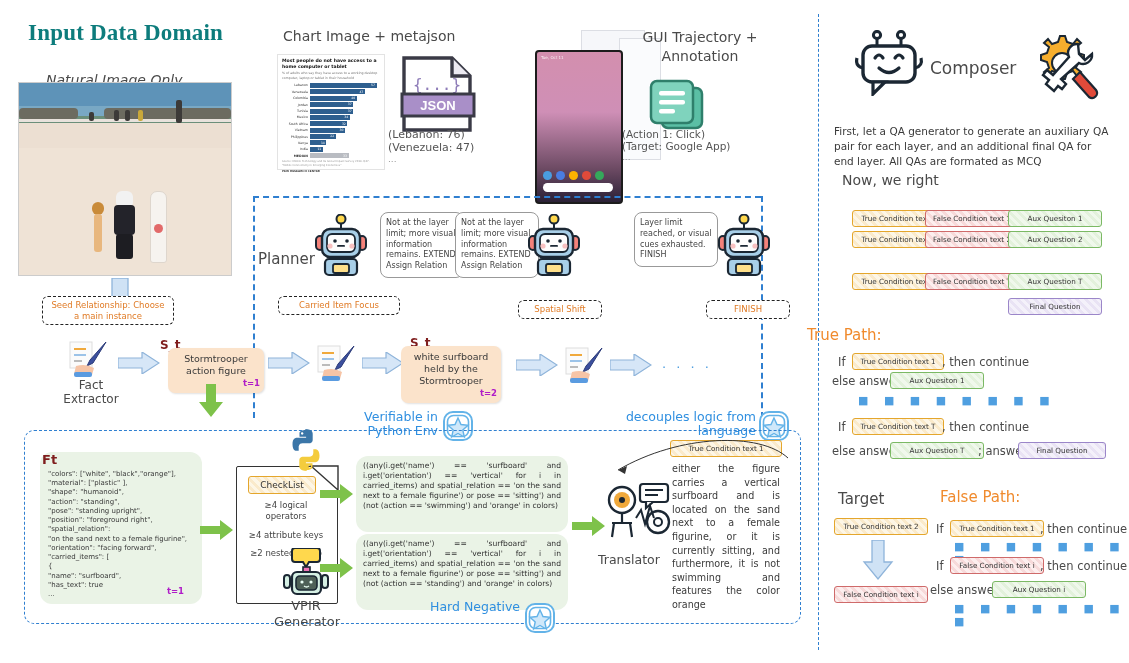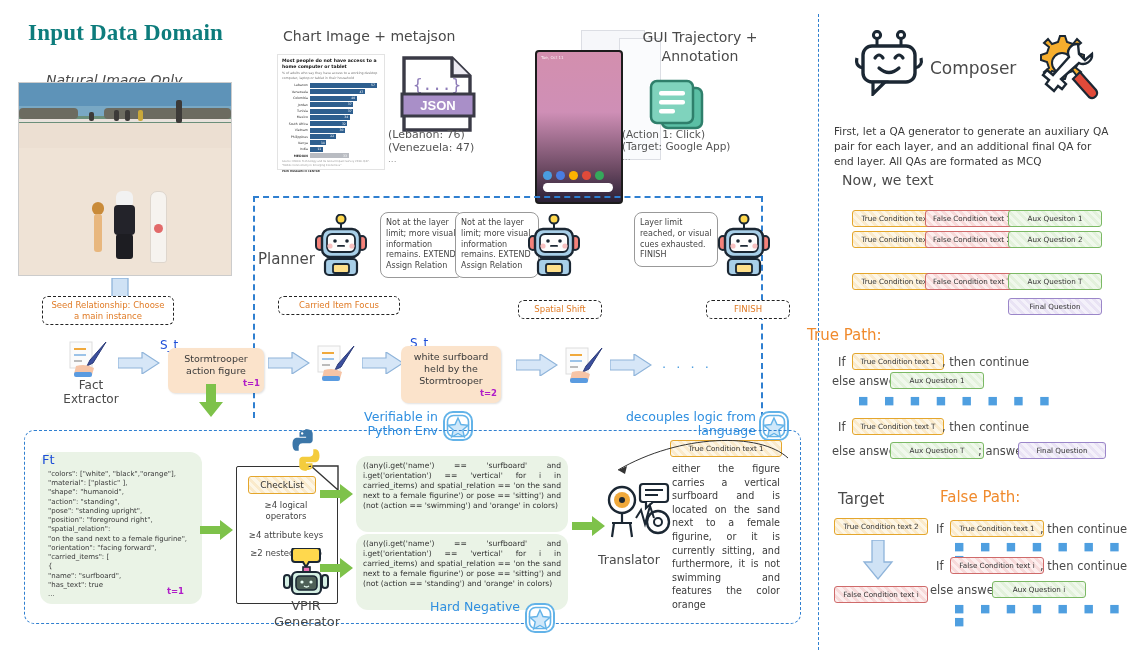--- a/index.html
+++ b/index.html
@@ -24,21 +24,21 @@
         border:1px solid #ded6cd;border-radius:7px 7px 3px 3px;}
   #surf .dec{position:absolute;left:3px;top:32px;width:9px;height:9px;border-radius:50%;background:#e26a6a;}
   #fem{position:absolute;left:34%;top:62%;width:14px;height:52px;}
   #fem .h{position:absolute;left:1px;top:0;width:12px;height:13px;background:#c98b3a;border-radius:6px;}
   #fem .b{position:absolute;left:3px;top:12px;width:8px;height:38px;background:#e8b77e;border-radius:3px;}
   .dashbox{border:1.6px dashed #222;border-radius:6px;background:#fff;
     color:#e07b26;text-align:center;font-size:8.5px;padding:3px 5px;line-height:1.25;}
   .boxS{background:#fbe3cb;border-radius:7px;text-align:center;font-size:9.5px;
         color:#3b3b3b;padding:5px 4px;line-height:1.25;box-shadow:1px 1px 2px rgba(0,0,0,.12);}
   .tsub{color:#b01cc8;font-size:8.5px;font-weight:bold;}
-  .sT{color:#1d4ed8;font-size:12px;font-weight:normal;}
+  .sT{color:#7f1d1d;font-size:12px;font-weight:bold;}
   .panel{border:1.6px dashed #2f7fd0;border-radius:10px;}
   .greenpanel{background:#eaf3e6;border-radius:12px;}
   .codeblk{font-size:7.6px;line-height:1.32;color:#333;text-align:justify;}
   .bluelbl{color:#2f8fe0;font-size:12.5px;line-height:1.15;}
   .tag{border-radius:3px;font-size:7.2px;text-align:center;padding:3px 4px;white-space:nowrap;}
   .tagT{border:1.6px solid #e4a62c;background:repeating-linear-gradient(45deg,#fdf6e6,#fdf6e6 3px,#faeacb 3px,#faeacb 6px);color:#333;}
   .tagF{border:1.6px solid #cf6a6a;background:repeating-linear-gradient(45deg,#fdeeee,#fdeeee 3px,#f7dada 3px,#f7dada 6px);color:#333;}
   .tagA{border:1.6px solid #7bb964;background:repeating-linear-gradient(45deg,#f0f8ec,#f0f8ec 3px,#e3f1dc 3px,#e3f1dc 6px);color:#333;}
   .tagP{border:1.6px solid #9b86c9;background:repeating-linear-gradient(45deg,#f4f1fa,#f4f1fa 3px,#e9e3f4 3px,#e9e3f4 6px);color:#333;}
   .pathttl{color:#f08a2c;font-size:15px;}
@@ -532,21 +532,21 @@
 <div class="abs" style="left:1030px;top:32px;">
   <svg width="74" height="72" viewBox="0 0 74 72">
     <path d="M30,4 l5,0 l2,6 l6,2 l4,-5 l4,4 l-5,4 l2,6 l6,2 l0,5 l-6,2 l-2,6 l5,4 l-4,4 l-4,-5 l-6,2 l-2,6 l-5,0 l-2,-6 l-6,-2 l-4,5 l-4,-4 l5,-4 l-2,-6 l-6,-2 l0,-5 l6,-2 l2,-6 l-5,-4 l4,-4 l4,5 l6,-2 z" fill="#f6ae2d" stroke="#1b2733" stroke-width="2"></path>
     <circle cx="32" cy="31" r="10" fill="#fff" stroke="#1b2733" stroke-width="2"></circle>
     <path d="M48,12 a9,9 0 0 0 -9,13 l-16,18 l-6,-5 l-4,5 l6,5 l-3,4 l8,7 l4,-5 l4,3 l4,-5 l-5,-5 l18,-16 a9,9 0 0 0 13,-9 l-7,6 l-6,-6 z" fill="#fff" stroke="#1b2733" stroke-width="2.4"></path>
     <path d="M50,40 l16,18 a5,5 0 0 1 -7,7 l-16,-18 z" fill="#e04a3a" stroke="#1b2733" stroke-width="2.2"></path>
   </svg>
 </div>
 
 <div class="abs" style="left:834px;top:124px;width:278px;font-size:10.5px;line-height:1.45;color:#3a3a3a;">First, let a QA generator to generate an auxiliary QA pair for each layer, and an additional final QA for end layer. All QAs are formated as MCQ</div>
-<div class="abs hd" style="left:842px;top:172px;font-size:14px;">Now, we text</div>
+<div class="abs hd" style="left:842px;top:172px;font-size:14px;">Now, we right</div>
 
 <div class="abs tag tagT" style="left:852px;top:210px;width:84px;">True Condition text 1</div>
 <div class="abs tag tagF" style="left:925px;top:210px;width:84px;">False Condition text 1</div>
 <div class="abs tag tagA" style="left:1008px;top:210px;width:84px;">Aux Quesiton 1</div>
 
 <div class="abs tag tagT" style="left:852px;top:231px;width:84px;">True Condition text 2</div>
 <div class="abs tag tagF" style="left:925px;top:231px;width:84px;">False Condition text 2</div>
 <div class="abs tag tagA" style="left:1008px;top:231px;width:84px;">Aux Question 2</div>
 
 <div class="abs tag tagT" style="left:852px;top:273px;width:84px;">True Condition text T</div>

